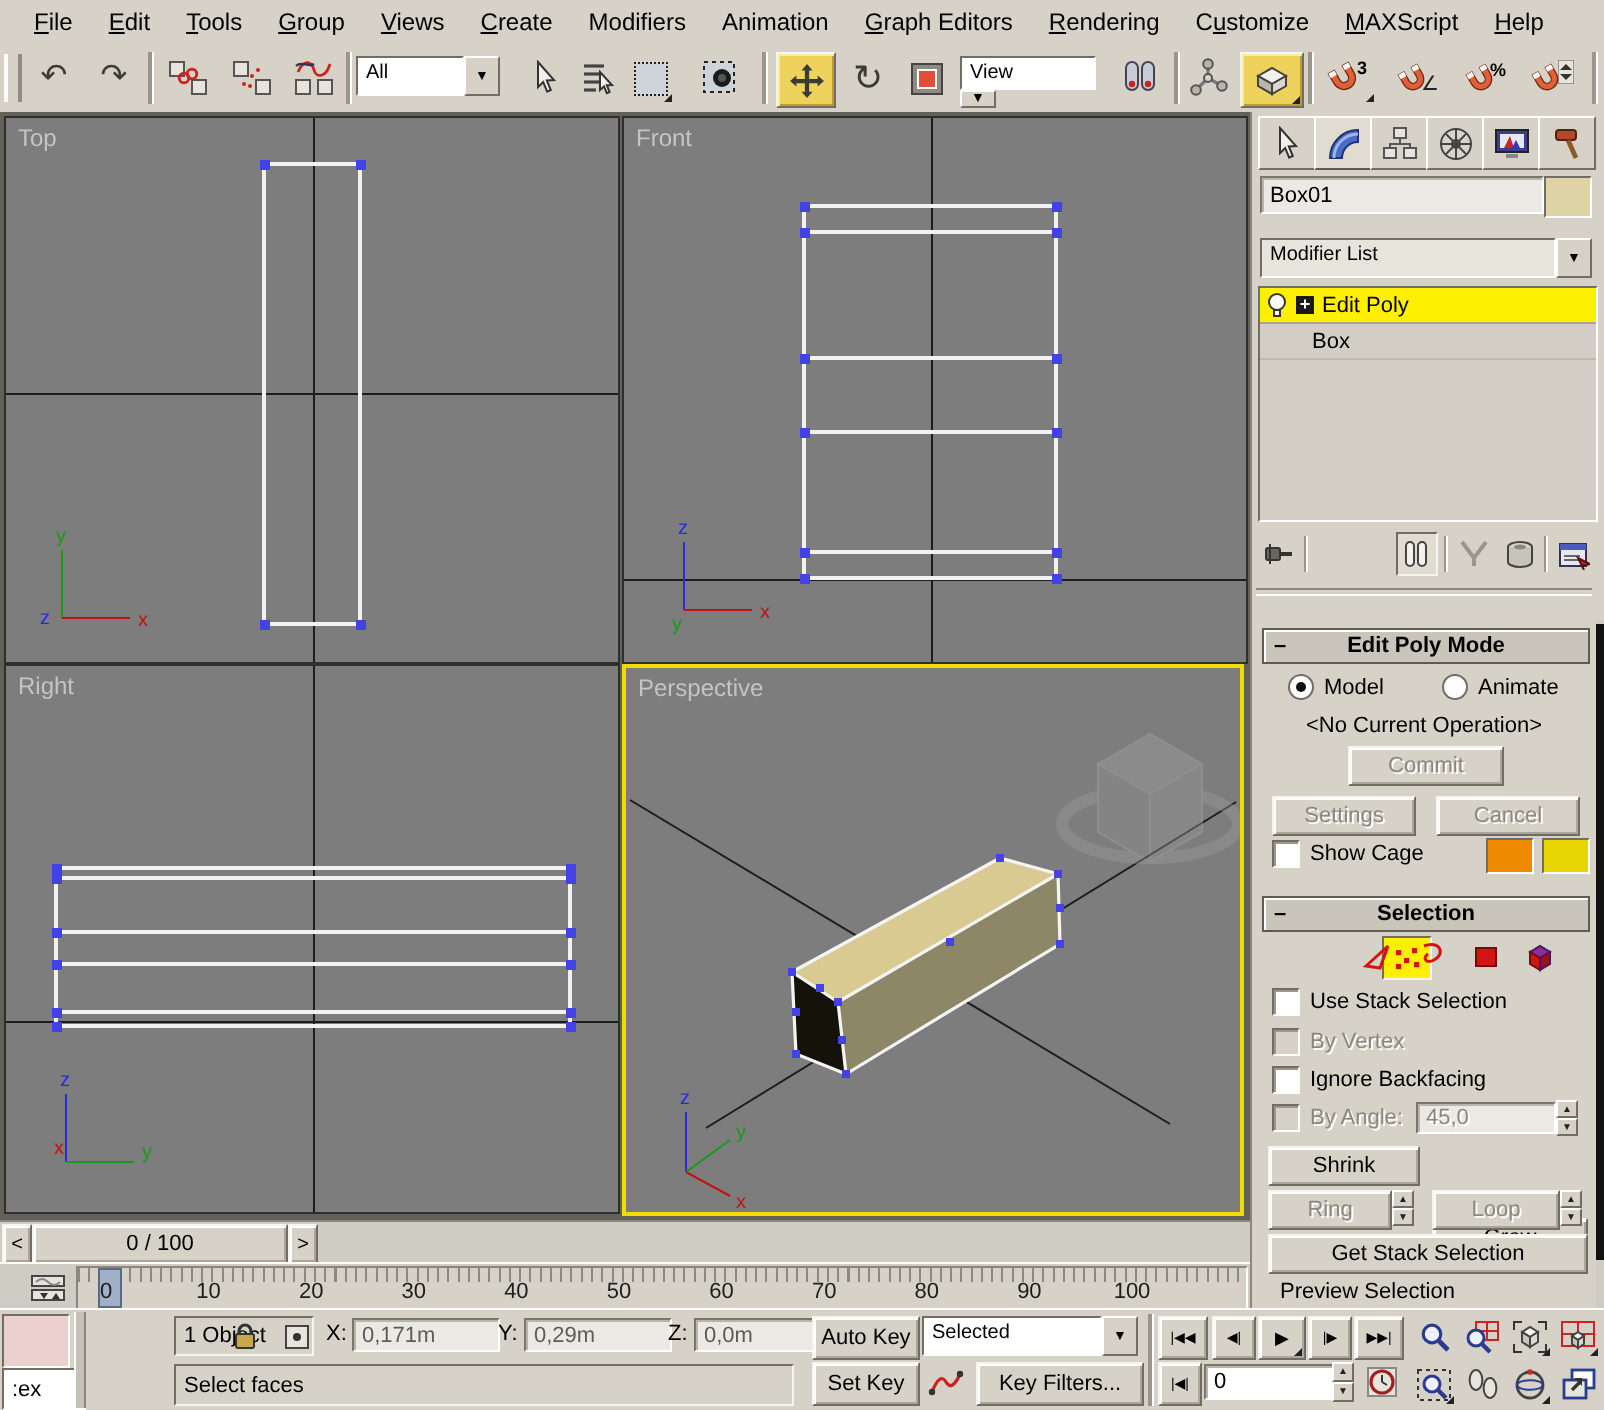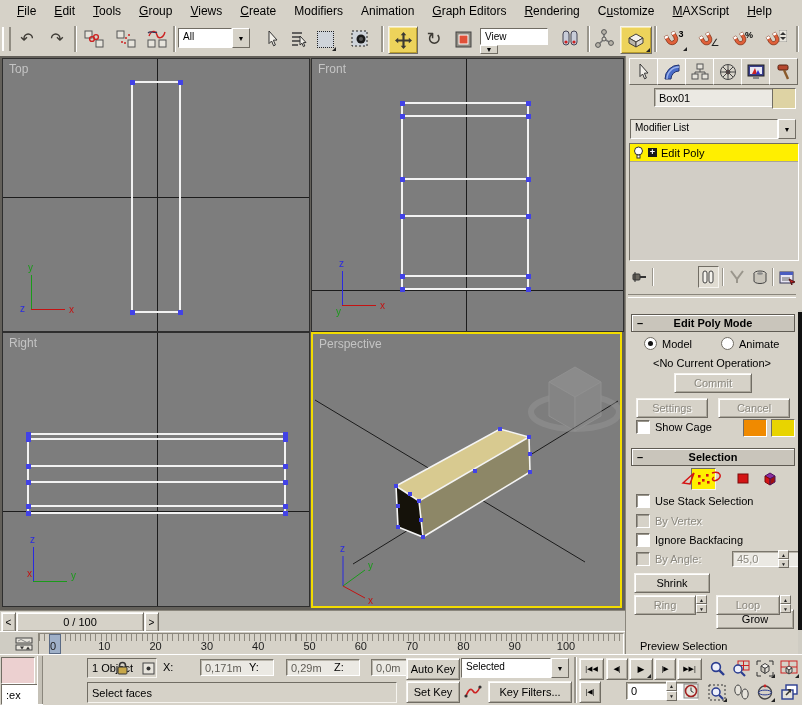--- a/index.html
+++ b/index.html
@@ -1,20 +1,20 @@
 <!DOCTYPE html>
 <html><head>
 <meta charset="utf-8">
 <style>
   html,body{margin:0;padding:0;background:#555;}
   #root{position:relative;width:802px;height:705px;background:#d6d2c8;font-family:"Liberation Sans",sans-serif;font-size:11px;color:#000;overflow:hidden;}
   .abs{position:absolute;}
   .up{background:#d6d2c8;border:1px solid;border-color:#f6f4ef #716d64 #716d64 #f6f4ef;box-shadow:inset 1px 1px 0 #fff,inset -1px -1px 0 #aaa69b;}
   .down{background:#d6d2c8;border:1px solid;border-color:#716d64 #f6f4ef #f6f4ef #716d64;margin-left:41px;}
-  .field{background:#ebe9e3;border:1px solid;border-color:#7a766c #fff #fff #7a766c;box-shadow:inset 1px 1px 0 #b9b5ab;margin-left:24px;}
+  .field{background:#ebe9e3;border:1px solid;border-color:#7a766c #fff #fff #7a766c;box-shadow:inset 1px 1px 0 #b9b5ab;}
   .btn{display:flex;align-items:center;justify-content:center;cursor:default;}
   .yellow{background:#edd35b;box-shadow:inset 1px 1px 0 #f8eaa8,inset -1px -1px 0 #b99e2e;}
   .dis{color:#8b887f;text-shadow:1px 1px 0 #fff;}
   .sep{width:2px;background:#9a968c;border-right:1px solid #fff;height:26px;}
   
   #menubar{display:flex;align-items:center;height:22px;padding-left:8px;gap:0;background:#d6d2c8;border-bottom:1px solid #b7b3a8;}
   .menu-item{padding:3px 9px;font-size:12px;}
   
   #toolbar{top:22px;left:0;width:802px;height:34px;background:#d6d2c8;border-bottom:1px solid #8a867c;}
   .tbtn{position:absolute;top:4px;height:26px;display:flex;align-items:center;justify-content:center;}
@@ -467,20 +467,23 @@
       <div style="height:17px;background:#ffef00;display:flex;align-items:center;gap:4px;padding:0 3px;border-bottom:1px solid #a8a49a;">
         <span>
           <svg width="11" height="13">
               <circle cx="5.5" cy="5" r="4" fill="#fff" stroke="#333"></circle>
               <rect x="4" y="9" width="3" height="3" fill="#fff" stroke="#333"></rect>
             </svg>
         </span>
         <span style="width:9px;height:9px;background:#1a1a1a;color:#fff;font-size:9px;line-height:9px;text-align:center;font-weight:bold;">+</span>
         <span style="font-size:11px;">Edit Poly</span>
       </div>
+      <div style="height:17px;display:flex;align-items:center;padding:0 3px 0 26px;border-bottom:1px solid #bdb9af;">
+        <span style="font-size:11px;">Box</span>
+      </div>
     </div>
 
     <div class="abs" style="left:3px;top:209px;width:168px;height:24px;display:flex;align-items:center;gap:3px;">
       <span class="btn" style="width:24px;height:20px;">
         <svg width="16" height="16">
             <rect x="2" y="5" width="7" height="6" rx="1" fill="#6a665e" stroke="#333"></rect>
             <line x1="9" y1="8" x2="15" y2="8" stroke="#333" stroke-width="2"></line>
             <line x1="4" y1="3" x2="4" y2="13" stroke="#333"></line>
           </svg>
       </span>
@@ -607,20 +610,21 @@
     <div class="pbtn up dis" style="left:8px;top:539px;width:60px;height:18px;">Ring</div>
     <div class="spin abs" style="left:70px;top:539px;height:18px;">
         <div>▲</div>
         <div>▼</div>
       </div>
     <div class="pbtn up dis" style="left:90px;top:539px;width:62px;height:18px;">Loop</div>
     <div class="spin abs" style="left:154px;top:539px;height:18px;">
         <div>▲</div>
         <div>▼</div>
       </div>
+    <div class="pbtn up" style="left:8px;top:561px;width:158px;height:18px;">Get Stack Selection</div>
     <div class="abs" style="left:14px;top:584px;font-size:11px;">Preview Selection</div>
 
     <div class="abs" style="left:172px;top:254px;width:4px;height:344px;background:#cfccc3;">
       <div style="position:absolute;top:2px;left:0;width:4px;height:318px;background:#111;"></div>
     </div>
   </div>
 
   <div id="statusbar" class="abs">
 
     <div class="abs" style="left:1px;top:2px;width:32px;height:25px;background:#ecd0d0;border:1px solid;border-color:#716d64 #fff #fff #716d64;"></div>

